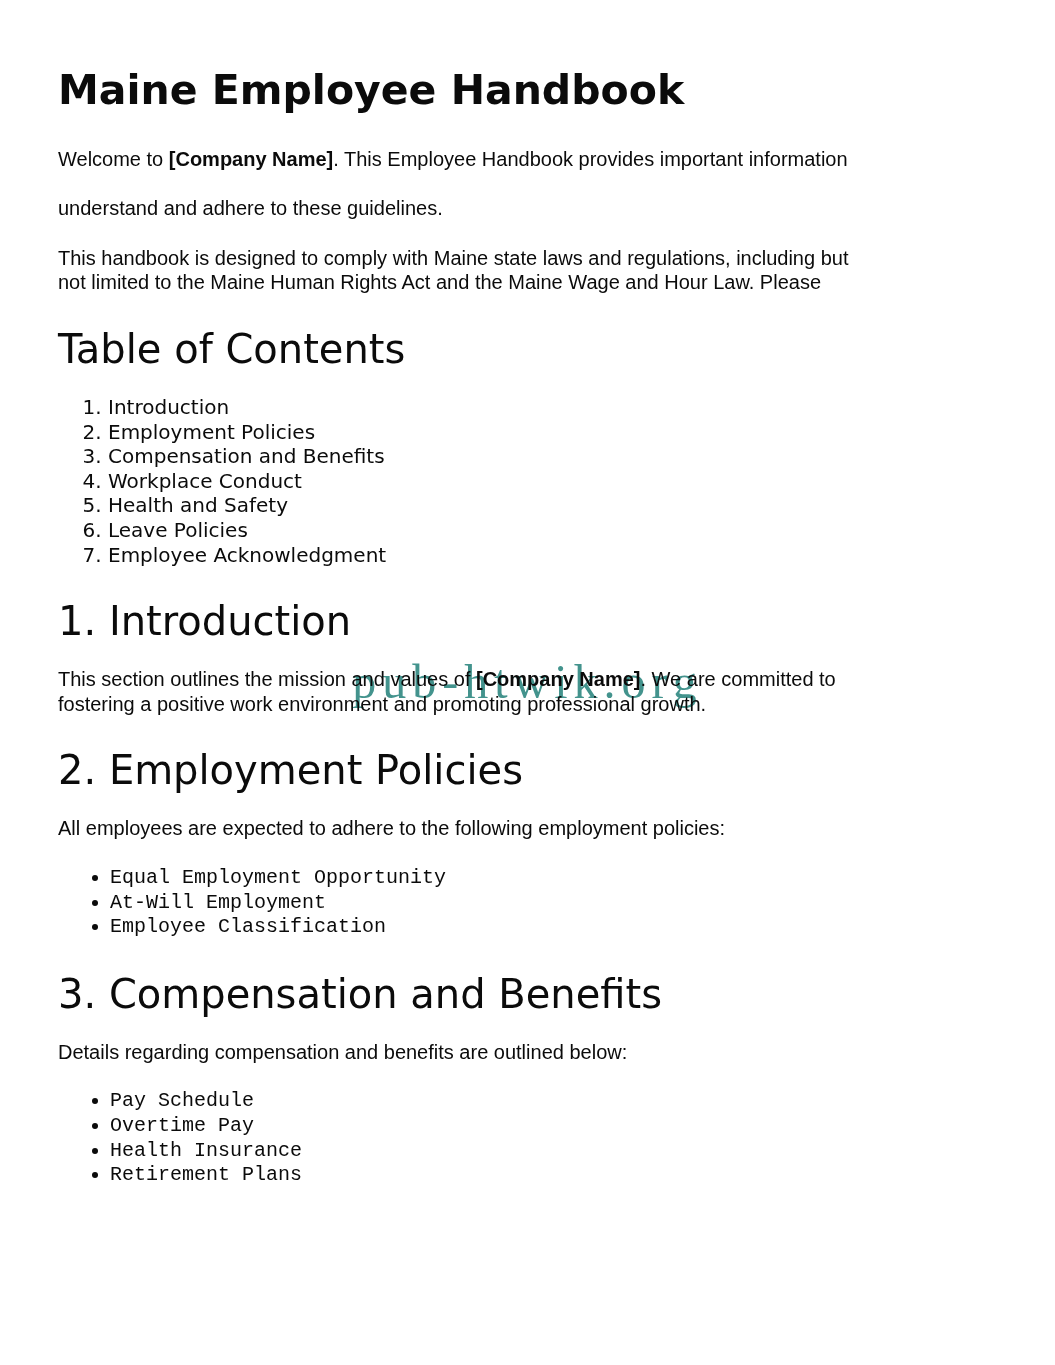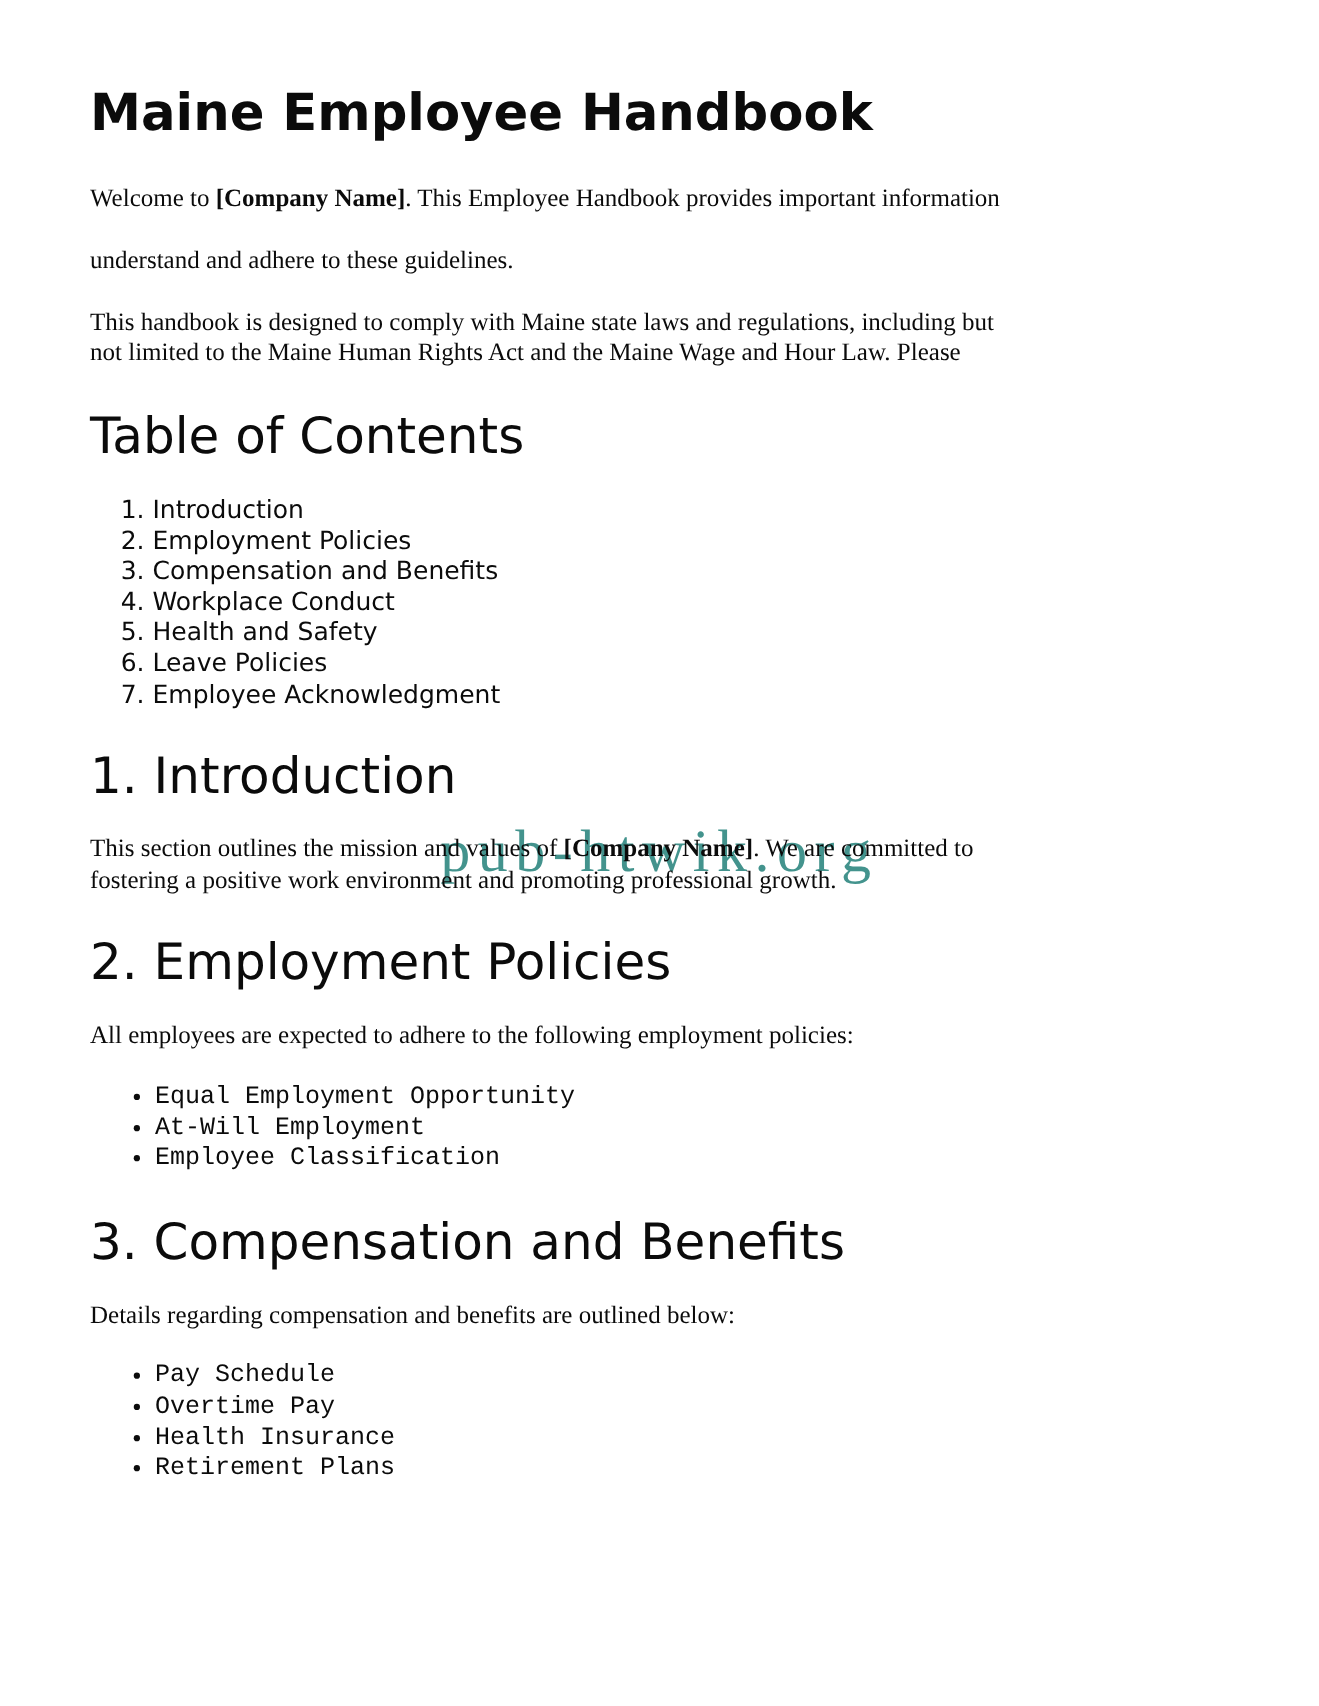--- a/index.html
+++ b/index.html
@@ -12,39 +12,39 @@
     margin: 0 auto;
     overflow: hidden;
     background: #ffffff;
     color: #0b0b0b;
     padding: 68px 58px 0 58px;
     font-family: "Liberation Sans", sans-serif;
     font-size: 20px;
     line-height: 1.23;
   }
 
-  .content { position: relative; z-index: 1; margin-left: 14px; }
+  .content { position: relative; z-index: 1; }
 
   h1.doc-title {
     font-family: "DejaVu Sans", sans-serif;
     font-size: 41px;
     line-height: 1.1;
     font-weight: bold;
     margin: 0 0 34px 0;
   }
 
   h2.section-heading {
     font-family: "DejaVu Sans", sans-serif;
     font-size: 40px;
     line-height: 1.2;
     font-weight: normal;
     margin: 30px 0 22px 0;
   }
 
-  p.body-para { margin: 0 0 25px 0; font-family: Liberation Serif, serif; }
+  p.body-para { margin: 0 0 25px 0; }
   p.body-para b { font-weight: bold; }
 
   ol.toc-list {
     font-family: "DejaVu Sans", sans-serif;
     margin: 0 0 24px 0;
     padding-left: 50px;
   }
   ol.toc-list li { margin: 0; }
 
   ul.bullet-list {

